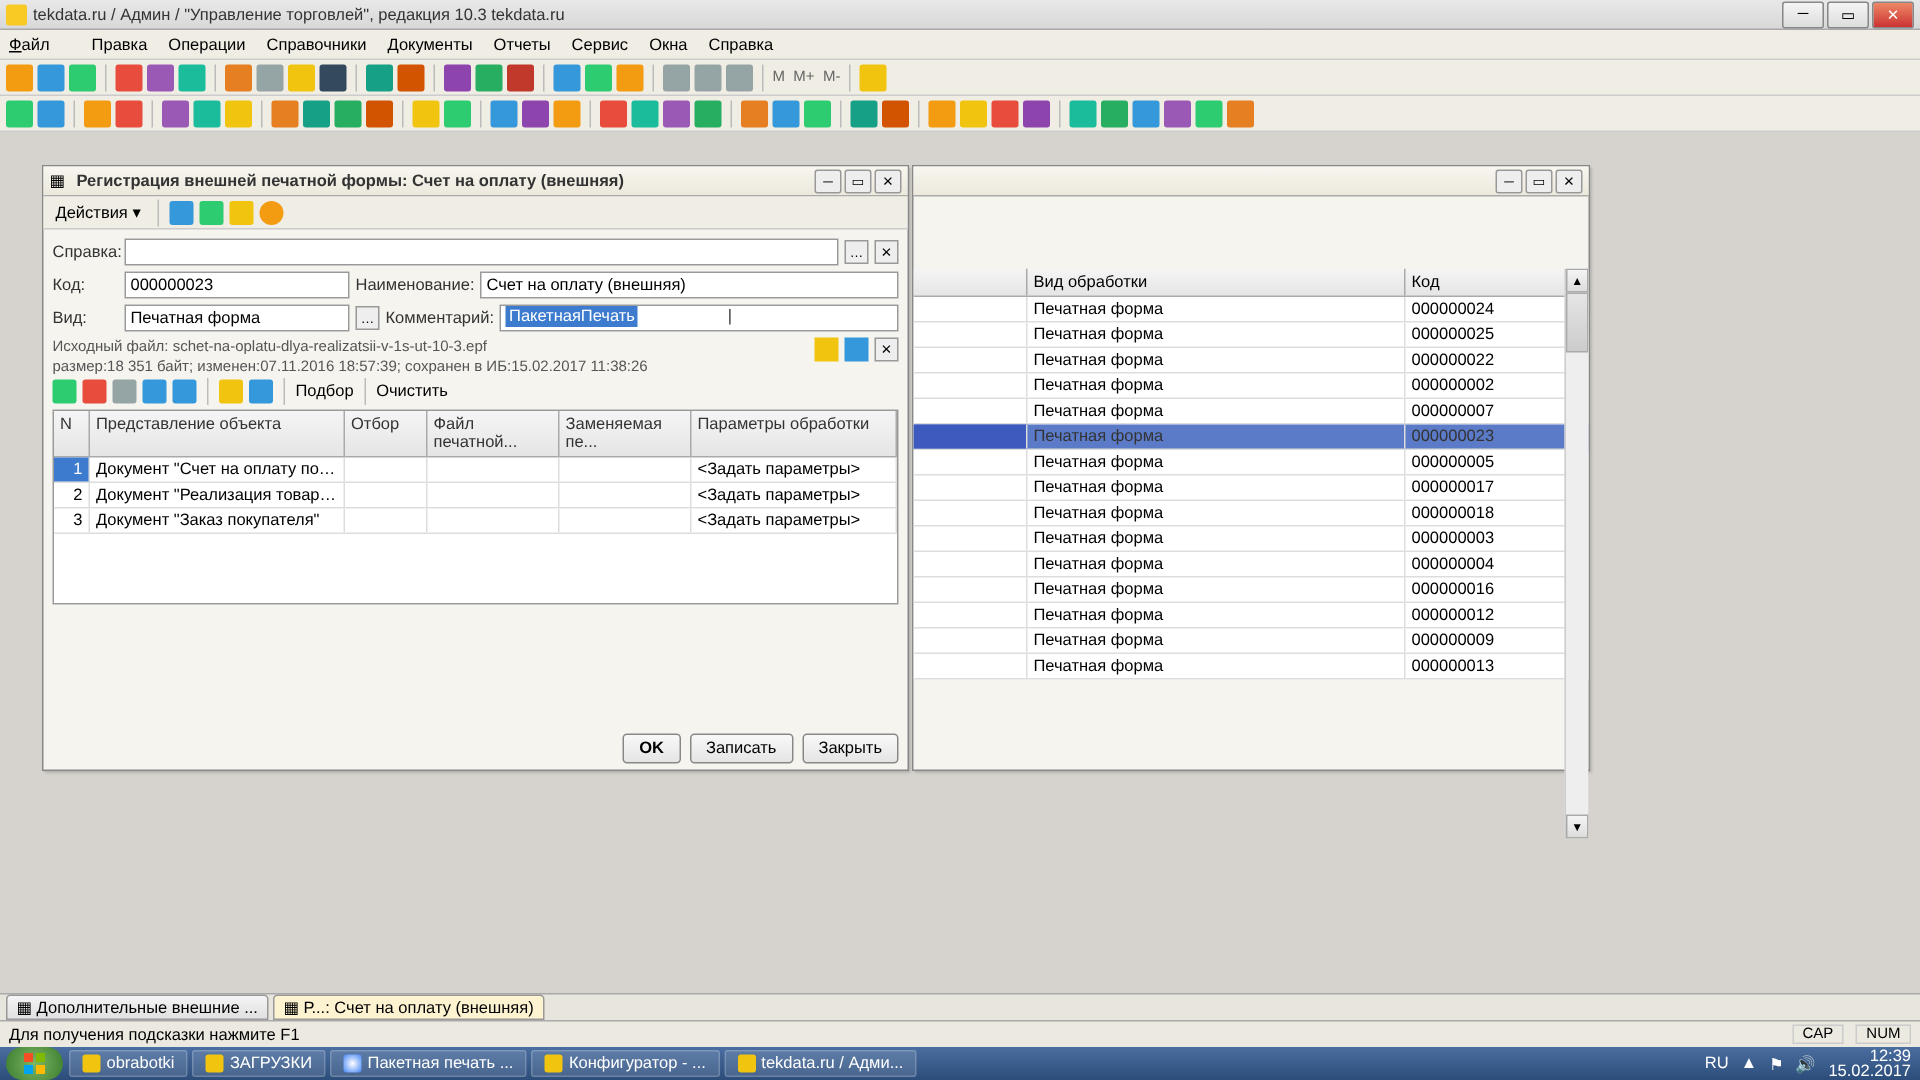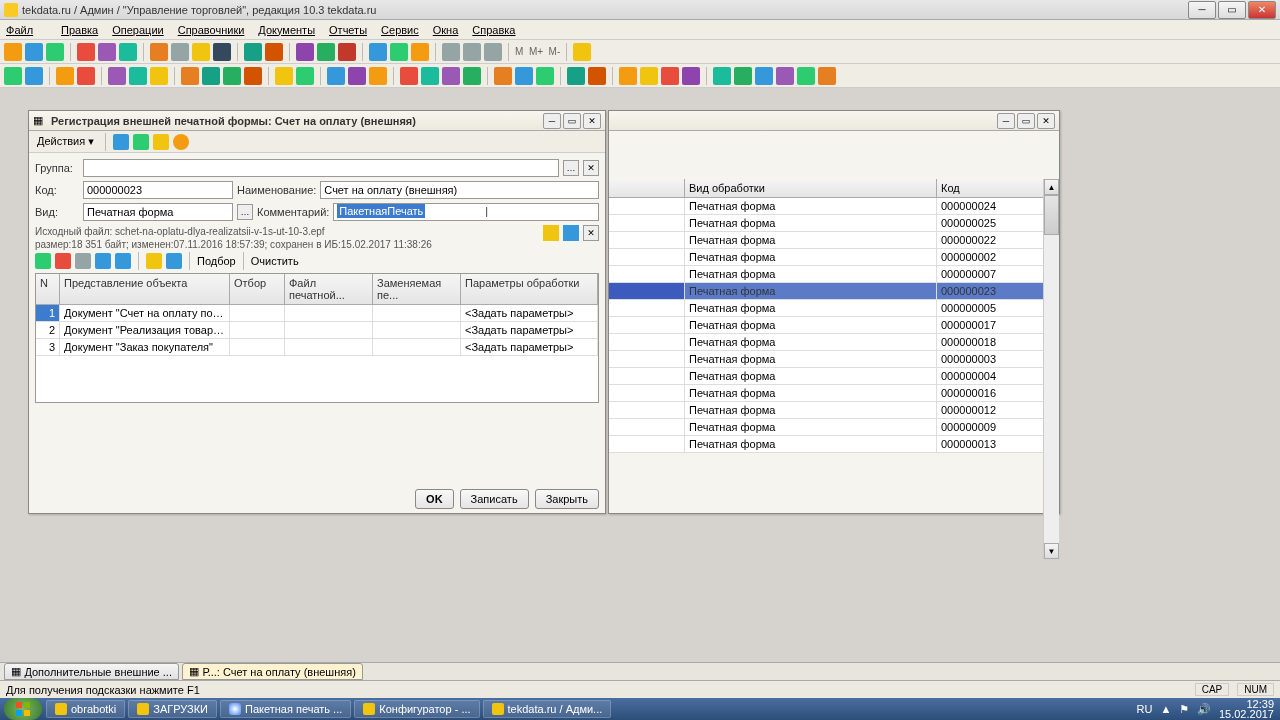--- a/index.html
+++ b/index.html
@@ -6,21 +6,21 @@
 body { background: #d6d3ce; width: 1280px; height: 720px; overflow: hidden; position: relative; }
 
 .titlebar { background: linear-gradient(#e8e8e8,#d8d8d8); height: 20px; display: flex; align-items: center; padding: 0 4px; border-bottom: 1px solid #aaa; }
 .titlebar .icon { width: 14px; height: 14px; background: #f9ca24; border-radius: 2px; margin-right: 4px; }
 .titlebar .title { flex: 1; color: #333; }
 .winbtns { display: flex; }
 .winbtn { width: 28px; height: 18px; background: linear-gradient(#f5f5f5,#ddd); border: 1px solid #888; border-radius: 2px; margin-left: 2px; display: flex; align-items: center; justify-content: center; font-size: 10px; cursor: pointer; }
 .winbtn.close { background: linear-gradient(#e86,#c33); color: #fff; }
 
 .menubar { background: #f0ede4; height: 20px; display: flex; align-items: center; padding: 0 6px; border-bottom: 1px solid #ccc; }
-.menubar span { margin-right: 14px; cursor: pointer; text-decoration: underline; }
+.menubar span { margin-right: 14px; cursor: pointer; }
 .menubar span u { text-decoration: underline; }
 
 .toolbar { background: #f0ede4; height: 24px; display: flex; align-items: center; padding: 0 4px; border-bottom: 1px solid #ccc; gap: 3px; }
 .tb { width: 18px; height: 18px; border-radius: 2px; display: inline-block; }
 .sep { width: 1px; height: 18px; background: #bbb; margin: 0 3px; }
 
 .mdi { position: absolute; top: 90px; left: 0; right: 0; bottom: 58px; background: #d6d3ce; }
 
 .panel { position: absolute; background: #f5f4ef; border: 1px solid #888; box-shadow: 1px 1px 2px rgba(0,0,0,0.2); }
 .panel-header { background: linear-gradient(#f8f6f0,#ece8dc); height: 20px; display: flex; align-items: center; padding: 0 4px; border-bottom: 1px solid #aaa; }
@@ -210,21 +210,21 @@
     <div class="actions-bar">
       <span class="act"><span>Действия</span> ▾</span>
       <span class="sep"></span>
       <span class="ic c2"></span>
       <span class="ic c3"></span>
       <span class="ic c9"></span>
       <span class="ic c1" style="border-radius:50%"></span>
     </div>
     <div class="form-body">
       <div class="frow">
-        <span class="flabel" style="width:44px">Группа:</span>
+        <span class="flabel" style="width:44px">Справка:</span>
         <input class="finput" value="" style="">
         <div class="fbtn">…</div>
         <div class="fbtn">✕</div>
       </div>
       <div class="frow">
         <span class="flabel" style="width:44px">Код:</span>
         <input class="finput" style="flex: 0 0 130px;" value="000000023">
         <span class="flabel">Наименование:</span>
         <input class="finput" value="Счет на оплату (внешняя)" style="">
       </div>

